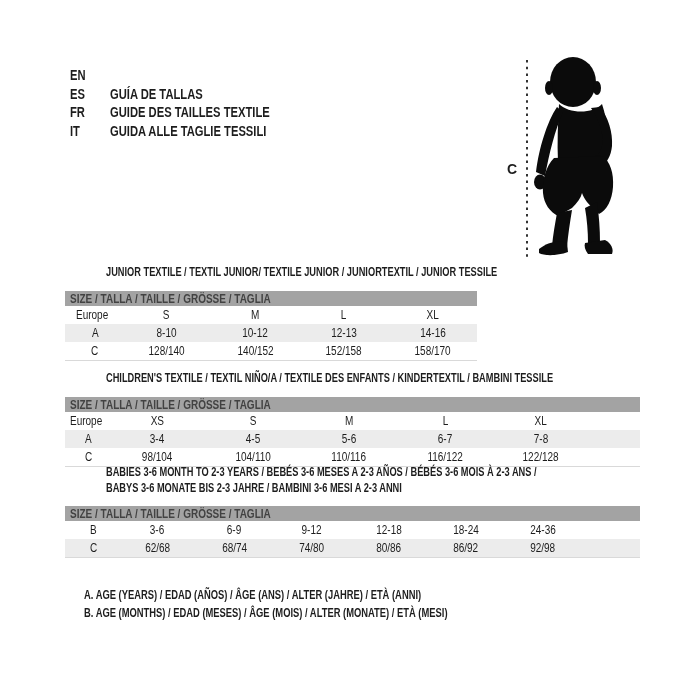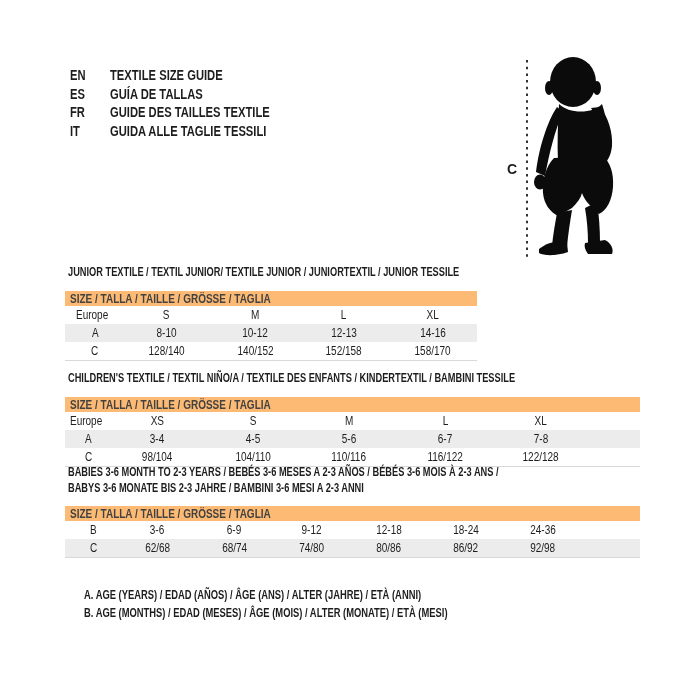--- a/index.html
+++ b/index.html
@@ -14,45 +14,44 @@
   .langs{position:absolute;left:70px;top:66px;font-weight:bold;font-size:14px;}
   .lang-row{display:flex;height:18.6px;align-items:center;}
   .lang-code{width:40px;}
 
   
   .figure{position:absolute;left:495px;top:50px;width:140px;height:212px;}
   .figure svg{display:block;}
 
   
   .sec{position:absolute;left:65px;}
-  .sec-title{font-weight:bold;font-size:12.5px;line-height:16px;padding-left:3px;}
+  .sec-title{font-weight:bold;font-size:12.5px;line-height:16px;padding-left:3px;margin-left:38px;}
   .sec-title .txt{transform:scaleX(0.74);}
   .size-table{border-bottom:1px solid #d9d9d9;}
-  .t-bar{height:15px;background:#fdba74;color:#424242;font-weight:bold;font-size:12.5px;
+  .t-bar{height:15px;background:#a3a3a3;color:#424242;font-weight:bold;font-size:12.5px;
          display:flex;align-items:center;padding-left:5px;box-sizing:border-box;}
   .t-row{display:flex;height:18px;align-items:center;font-size:12.5px;}
   .t-row.alt{background:#ececec;}
   .t-label{padding-left:5px;box-sizing:border-box;flex:none;text-align:center;}
   .t-cell{flex:1;display:flex;justify-content:center;align-items:center;}
   .t-fill{flex:none;}
 
   
   .legend{position:absolute;left:84px;top:586px;font-weight:bold;font-size:12.5px;}
   .legend-line{height:18px;display:flex;align-items:center;}
   .legend .txt{transform:scaleX(0.75);}
 </style>
 </head>
 <body>
 
 <div class="page">
 
   <div class="langs" id="langs">
       <div class="lang-row">
         <span class="lang-code"><span class="txt">EN</span></span>
-        <span><span class="txt">TEXTILE SIZE GUIDE</span></span>
       </div>
       <div class="lang-row">
         <span class="lang-code"><span class="txt">ES</span></span>
         <span><span class="txt">GUÍA DE TALLAS</span></span>
       </div>
       <div class="lang-row">
         <span class="lang-code"><span class="txt">FR</span></span>
         <span><span class="txt">GUIDE DES TAILLES TEXTILE</span></span>
       </div>
       <div class="lang-row">

